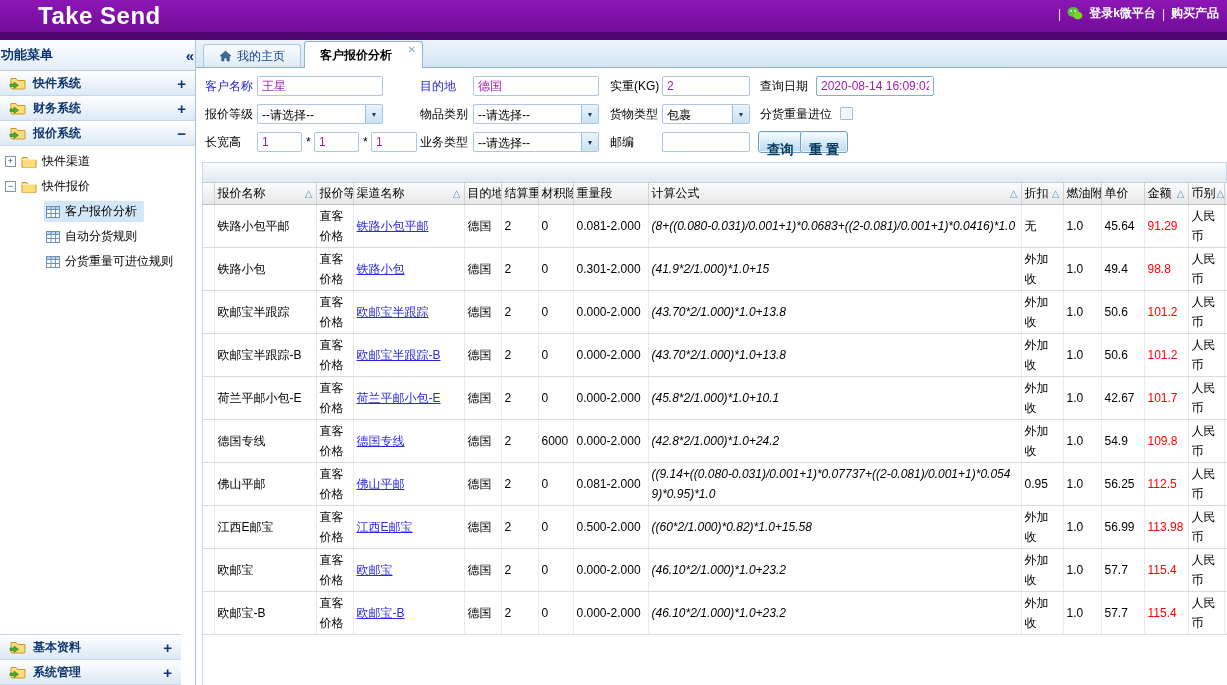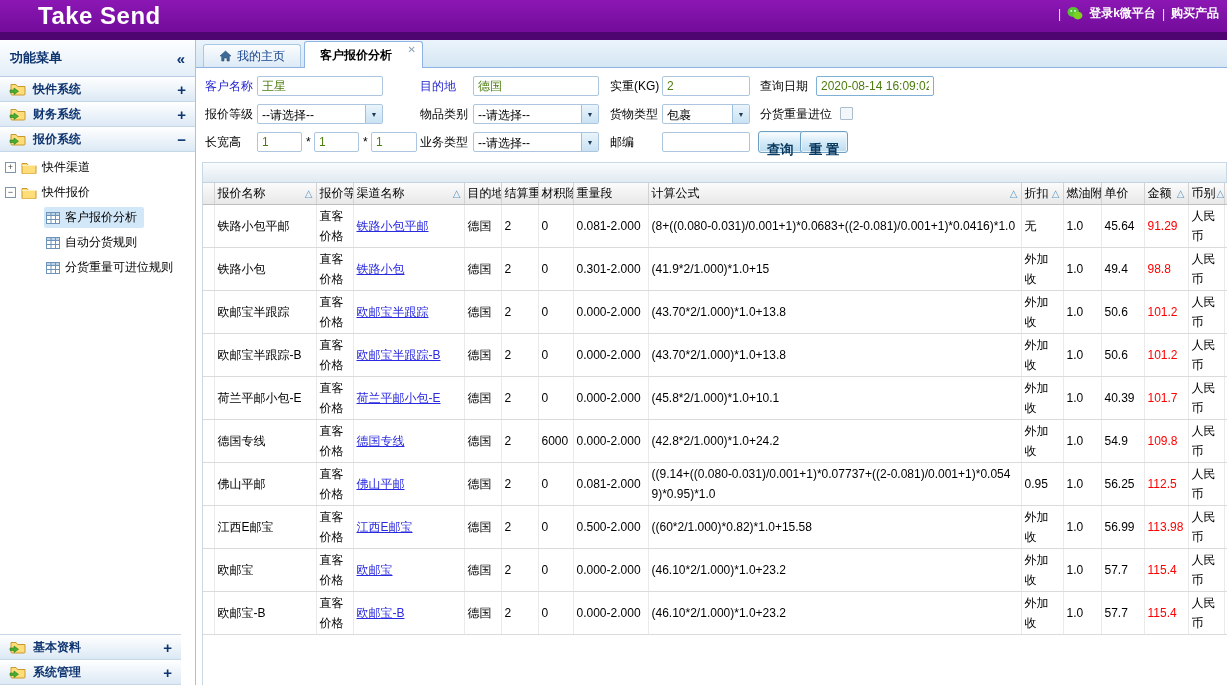--- a/index.html
+++ b/index.html
@@ -10,22 +10,22 @@
   .topbar { position:absolute; left:0; top:0; width:1227px; height:40px;
             background:linear-gradient(180deg,#8C17B4 0%,#7A0FA2 55%,#750C9C 79%,#4E0571 80%,#4E0571 100%); z-index:10; }
   .logo { position:absolute; left:38px; top:2px; font-size:24px; font-weight:bold; color:#fff; letter-spacing:0.5px; }
   .top-right { position:absolute; right:8px; top:5px; display:flex; align-items:center; gap:6px; color:#fff; font-weight:bold; }
   .top-right a { color:#fff; text-decoration:none; cursor:pointer; }
   .top-sep { opacity:.9; font-weight:normal; }
   .wechat { display:inline-flex; width:16px; height:15px; }
 
   
   .sidebar { position:absolute; left:0; top:40px; width:196px; bottom:0; background:#fff; border-right:1px solid #A9C4DA; }
-  .side-title { height:37px; background:linear-gradient(#FDFEFF,#E3EEF8); border-bottom:1px solid #B9CEE2;
-                display:flex; align-items:center; justify-content:space-between; padding:0 10px;
+  .side-title { height:31px; background:linear-gradient(#FDFEFF,#E3EEF8); border-bottom:1px solid #B9CEE2;
+                display:flex; align-items:center; justify-content:space-between; padding:0 1px;
                 color:#0F3570; font-weight:bold; font-size:13px; }
   .collapse-btn { color:#0F3570; font-size:15px; cursor:pointer; font-weight:bold; }
   .side-section { height:25px; background:linear-gradient(#FFFFFF,#DCE9F5); border-bottom:1px solid #C6D7E8;
                   display:flex; align-items:center; gap:7px; padding:0 9px; cursor:pointer; }
   .sec-label { color:#0F3570; font-weight:bold; flex:1; }
   .sec-toggle { color:#0F3570; font-weight:bold; font-size:15px; line-height:15px; }
   .tree { padding-top:3px; }
   .tree-row { height:25px; display:flex; align-items:center; gap:5px; padding-left:5px; cursor:pointer; }
   .tree-expand { width:11px; height:11px; border:1px solid #7E96AC; background:#fff; font-size:9px; line-height:9px;
                  text-align:center; color:#444; flex:0 0 auto; }
@@ -44,21 +44,21 @@
          border-radius:3px 3px 0 0; margin-right:3px; color:#15428B; cursor:pointer; position:relative; white-space:nowrap; }
   .tab.active { height:27px; background:#fff; font-weight:bold; color:#000; border-color:#8DB2E3;
                 margin-bottom:-1px; z-index:2; padding-right:30px; }
   .tab-close { position:absolute; top:2px; right:6px; color:#8AA2B8; font-size:10px; font-weight:normal; cursor:pointer; }
 
   
   .form-panel { position:relative; height:94px; }
   .f-label { position:absolute; height:20px; line-height:20px; white-space:nowrap; }
   .f-label.blue { color:#1F1FD0; }
   .f-input { position:absolute; height:20px; border:1px solid #ABC6DE; border-radius:2px; padding:0 4px;
-             font:12px "Liberation Sans","DejaVu Sans",sans-serif; background:#fff; color:#4d7c0f; }
+             font:12px "Liberation Sans","DejaVu Sans",sans-serif; background:#fff; color:#a21caf; }
   .f-input.date { border-color:#7FB0D6; }
   .combo { position:absolute; height:20px; border:1px solid #ABC6DE; border-radius:2px; background:#fff;
            display:flex; align-items:stretch; overflow:hidden; cursor:pointer; }
   .combo .ctext { flex:1; padding:1px 4px 0; line-height:18px; white-space:nowrap; overflow:hidden; }
   .combo .cbtn { width:17px; background:linear-gradient(#EAF4FB,#C9E2F3); border-left:1px solid #9FC0DA;
                  display:flex; align-items:center; justify-content:center; font-size:7px; color:#1B3A57; }
   .checkbox { position:absolute; width:13px; height:13px; border:1px solid #AEBDCB; background:#F3F7FA; border-radius:1px; cursor:pointer; }
   .btn { position:absolute; height:22px; border:1px solid #6FA0C4; border-radius:3px;
          background:linear-gradient(#FDFEFF,#D9ECF8 45%,#BBDCF0); color:#0A3A60; font-weight:bold;
          line-height:19px; padding:8px 8px; cursor:pointer; box-shadow:0 0 0 1px #EAF4FB inset; white-space:nowrap; }
@@ -69,21 +69,21 @@
   .grid-wrap { margin-left:6px; height:502px; overflow:hidden; border-left:1px solid #C8D8E4; }
   table.grid { border-collapse:collapse; table-layout:fixed; width:1025px; }
   .grid th { height:21px; background:linear-gradient(#FBFBFB,#E8E8E8); border-right:1px solid #D2D2D2;
              border-bottom:1px solid #BFBFBF; padding:0; font-weight:normal; cursor:pointer; }
   .th-in { display:flex; align-items:center; justify-content:space-between; height:21px; padding:0 3px;
            white-space:nowrap; overflow:hidden; }
   .sort-glyph { color:#5E9CC8; font-size:10px; flex:0 0 auto; margin-left:1px; }
   .grid td { border-right:1px solid #EAEAEA; border-bottom:1px solid #DBDBDB; padding:1px 3px;
              vertical-align:middle; line-height:20px; overflow:hidden; background:#fff; }
   .grid tr { height:43px; }
-  .cell-formula { word-break:break-all; }
+  .cell-formula { word-break:break-all;font-style:italic; }
   .amount { color:#FF0000; }
   a.chan-link { color:#2A2AE0; text-decoration:underline; cursor:pointer; }
 </style>
 </head>
 <body>
 
 <header class="topbar">
   <div class="logo">Take Send</div>
   <div class="top-right">
     <span class="top-sep">|</span>
@@ -467,21 +467,21 @@
             <td>荷兰平邮小包-E</td>
             <td>直客价格</td>
             <td><a class="chan-link">荷兰平邮小包-E</a></td>
             <td>德国</td>
             <td>2</td>
             <td>0</td>
             <td>0.000-2.000</td>
             <td class="cell-formula">(45.8*2/1.000)*1.0+10.1</td>
             <td>外加收</td>
             <td>1.0</td>
-            <td>40.39</td>
+            <td>42.67</td>
             <td><span class="amount">101.7</span></td>
             <td>人民币</td>
             <td></td>
           </tr>
           <tr>
             <td></td>
             <td>德国专线</td>
             <td>直客价格</td>
             <td><a class="chan-link">德国专线</a></td>
             <td>德国</td>

